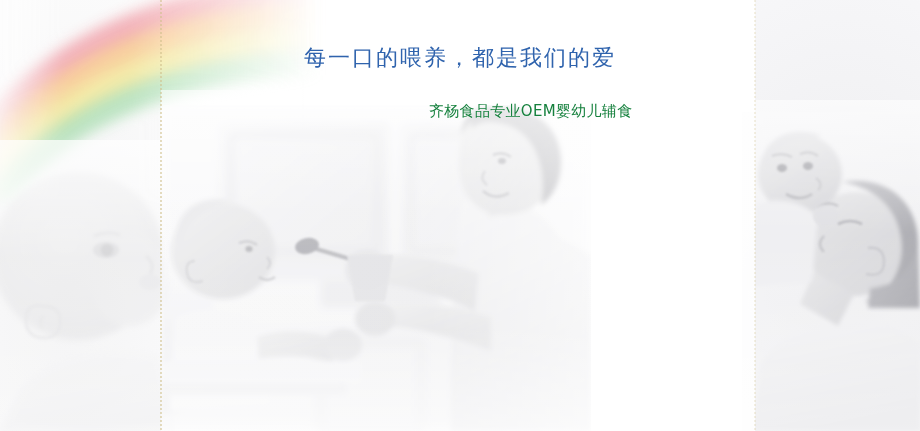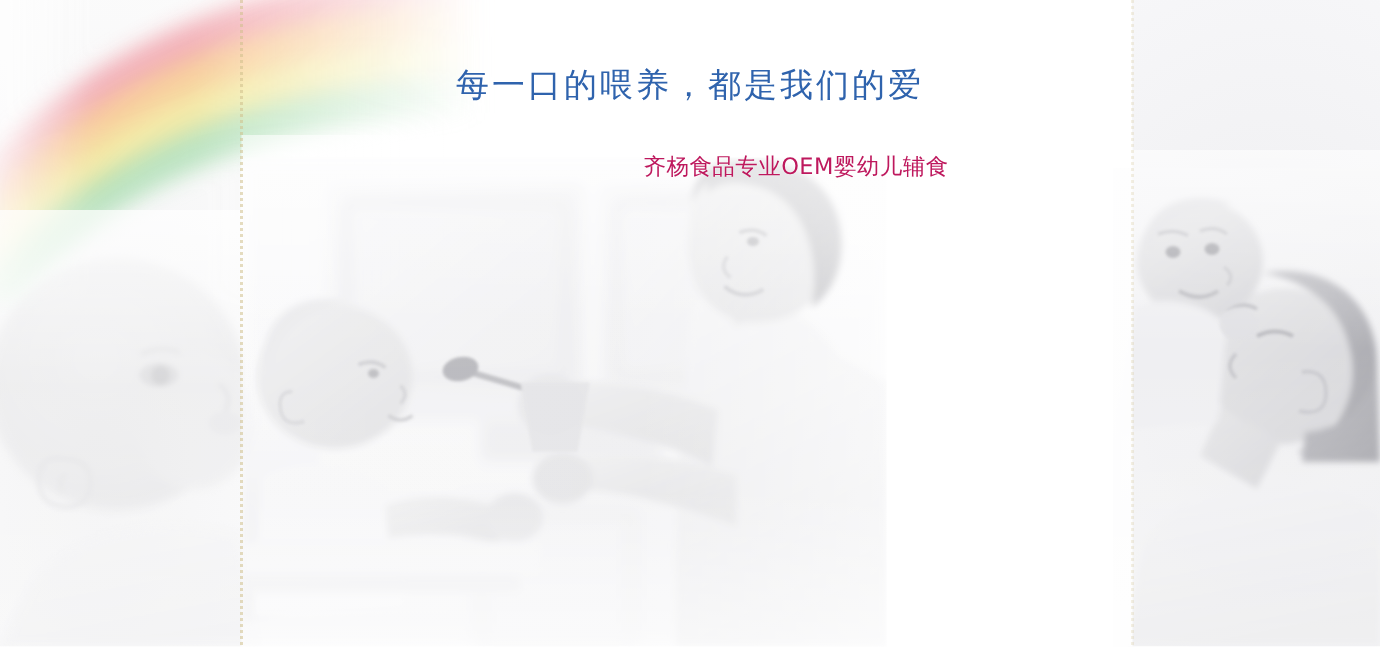--- a/index.html
+++ b/index.html
@@ -136,21 +136,21 @@
   }
   #subtitle-block {
     position: absolute;
     left: 429px;
     top: 101px;
     z-index: 40;
   }
   .subtitle-line {
     font-size: 15px;
     line-height: 21px;
-    color: #be185d;
+    color: #15803d;
     letter-spacing: 0.3px;
     white-space: nowrap;
     text-shadow: 0 0 1px rgba(255,255,255,0.85);
   }
 </style>
 </head>
 <body>
 
 <div id="banner">
 

